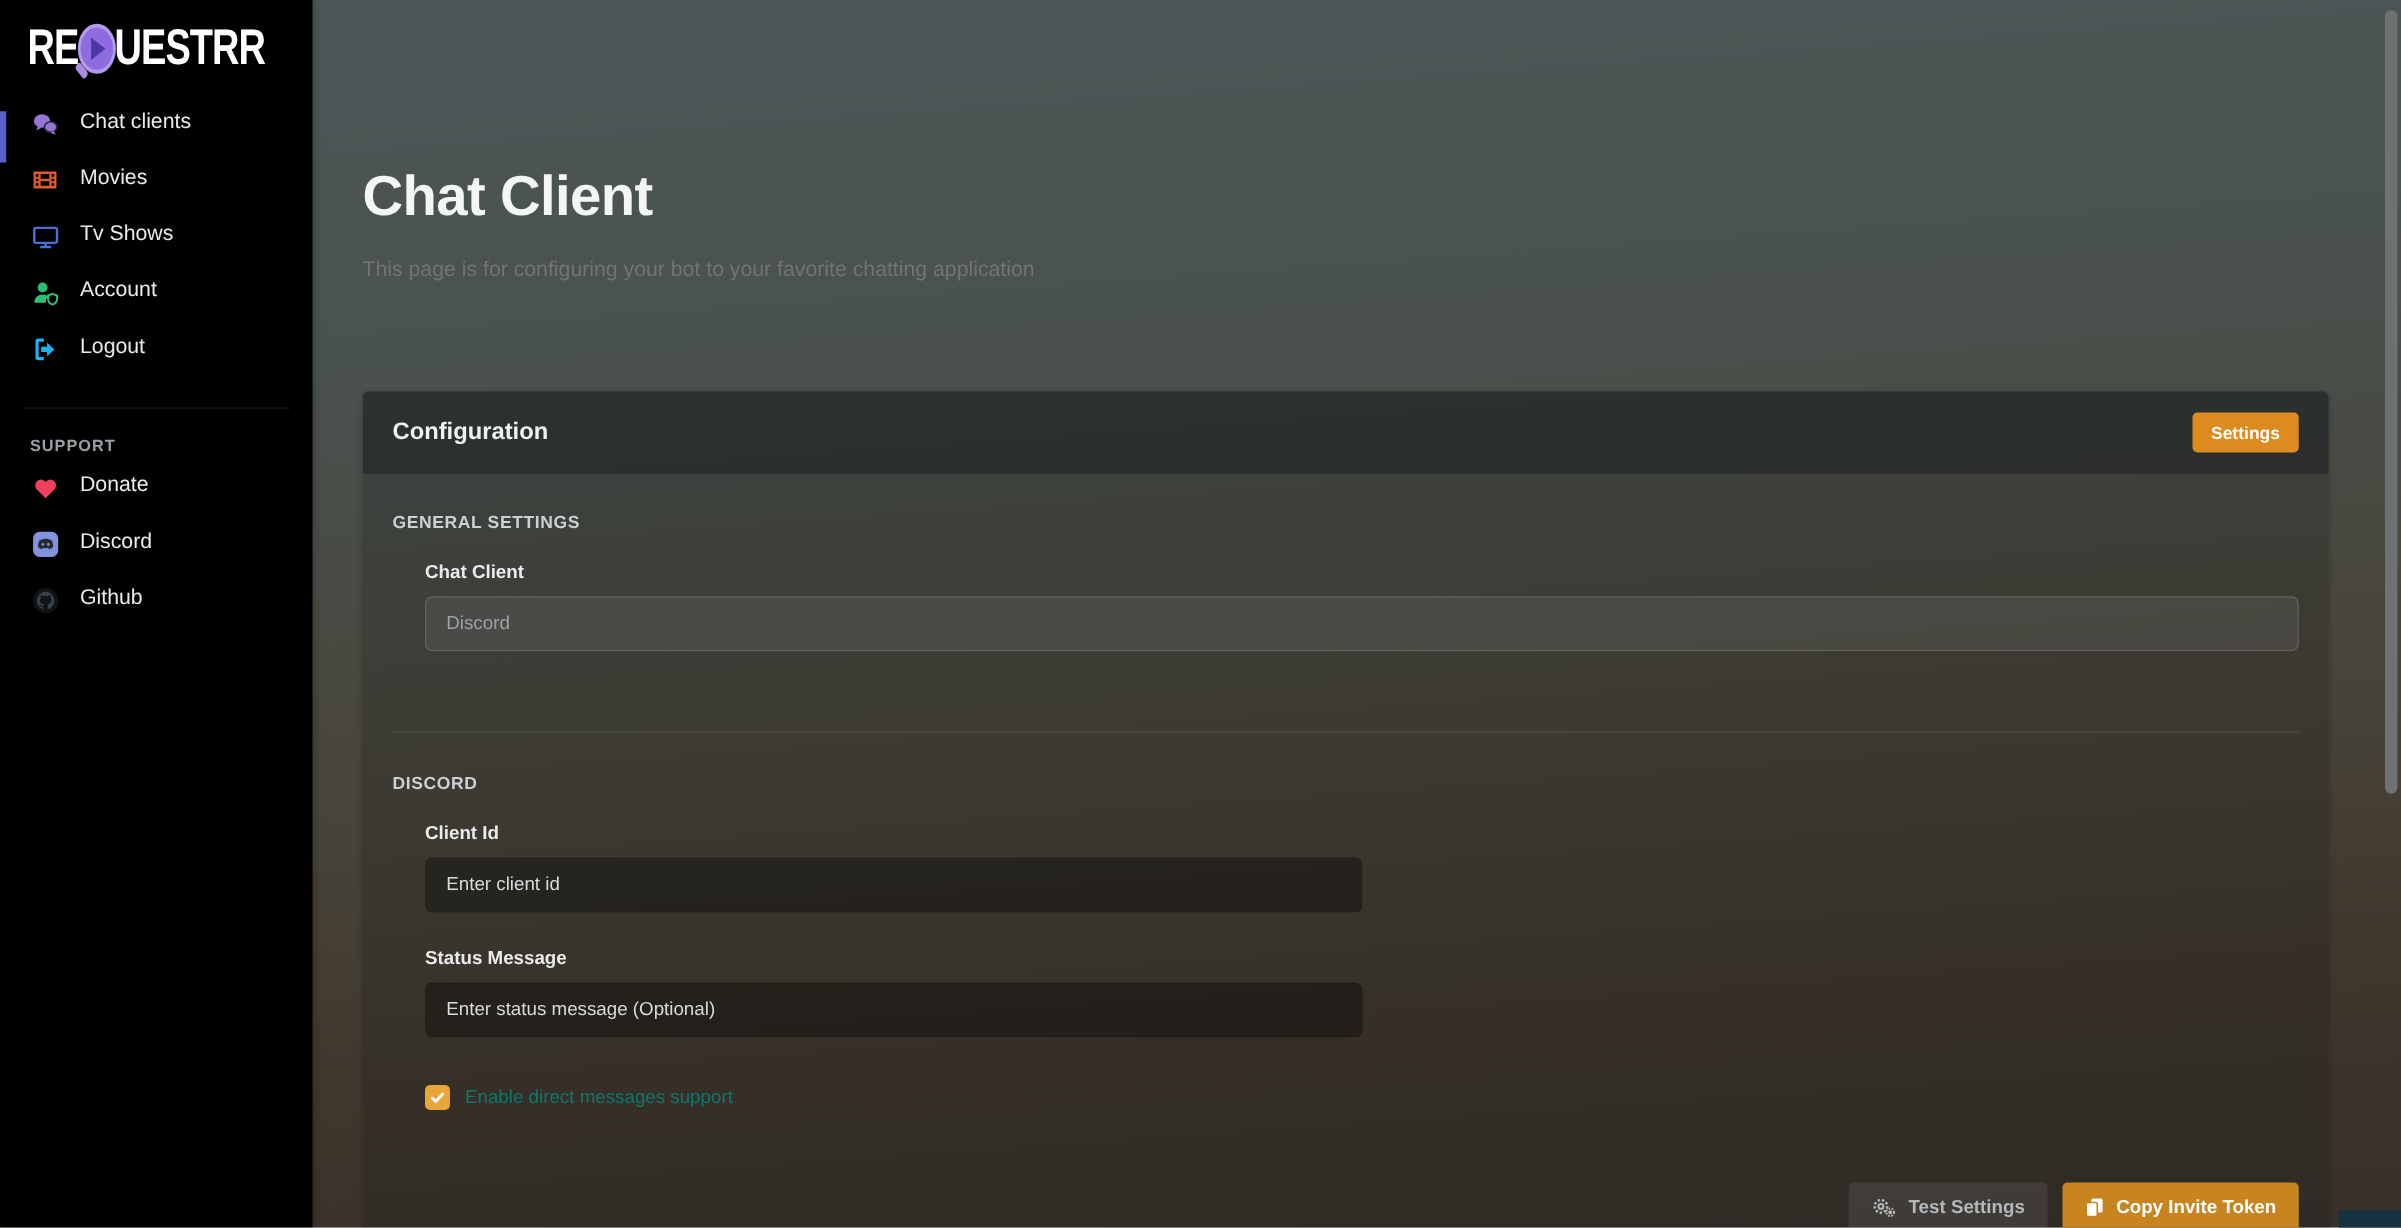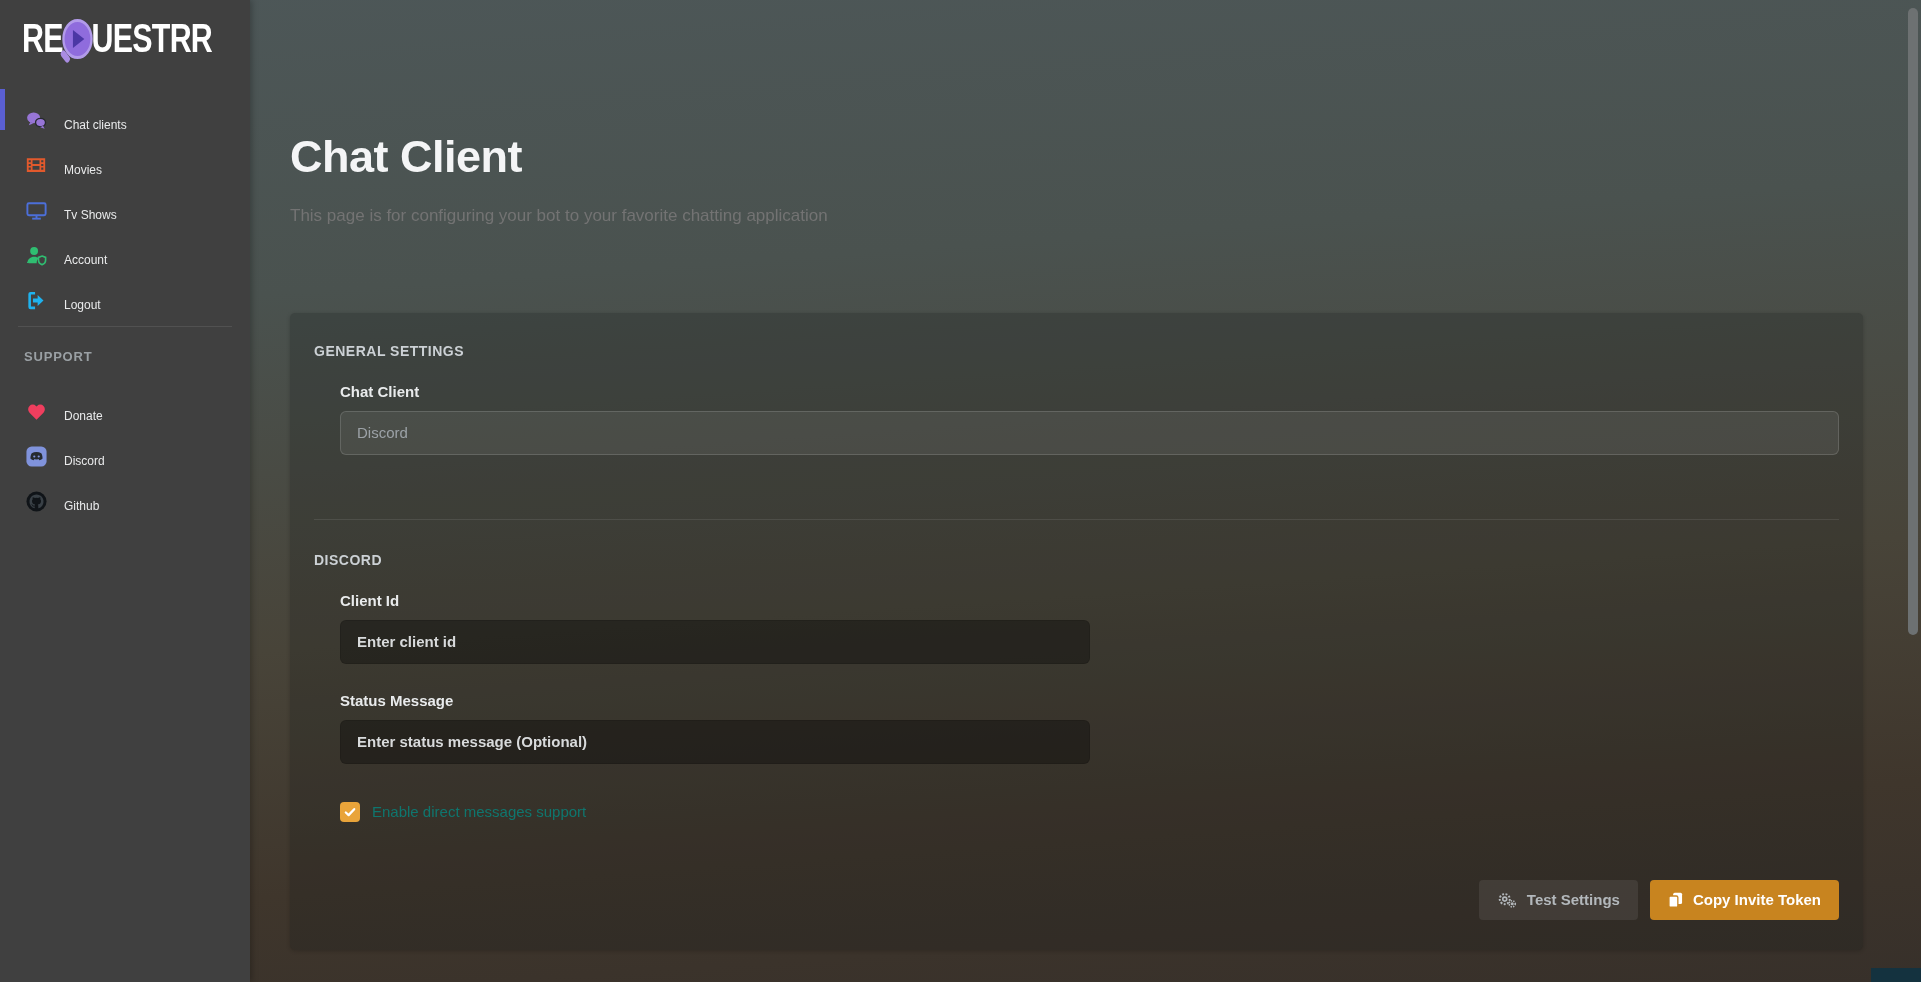--- a/index.html
+++ b/index.html
@@ -6,21 +6,21 @@
   html,body { width:1921px; height:982px; overflow:hidden; }
   body {
     font-family:"Liberation Sans", sans-serif;
     background:linear-gradient(176deg,#4d5758 0%,#4a524f 28%,#484439 60%,#3f362c 82%,#37302a 100%);
     color:#eceeef;
     display:flex;
   }
   
   .sidebar {
     width:250px; min-width:250px; height:100%;
-    background:#404040;
+    background:#000000;
     box-shadow:2px 0 6px rgba(0,0,0,.25);
     z-index:3;
   }
   .logo { padding:16px 0 26px 22px; display:flex; align-items:center; }
   .logo-text {
     font-size:40px; font-weight:800; color:#fff; letter-spacing:-1px;
     transform:scaleX(.76); transform-origin:left center; white-space:nowrap;
     display:flex; align-items:center;
   }
   .logo-q {
@@ -31,22 +31,22 @@
   .logo-q .play {
     width:0; height:0; margin-left:4px;
     border-top:9px solid transparent; border-bottom:9px solid transparent;
     border-left:15px solid #4b37a5;
   }
   .logo-q .handle {
     position:absolute; left:-6px; bottom:-4px; width:14px; height:7px;
     background:#a98ce2; border-radius:3px; transform:rotate(45deg);
   }
   .nav-item {
-    position:relative; height:45px; display:flex; align-items:flex-end;
-    padding-left:24px; cursor:pointer; color:#e9eaeb; font-size:12px;
+    position:relative; height:45px; display:flex; align-items:flex-start;
+    padding-left:24px; cursor:pointer; color:#e9eaeb; font-size:17px;
   }
   .nav-item .nav-icon { width:24px; height:24px; margin-right:16px; display:flex; align-items:center; justify-content:center; }
   .nav-item.active::before {
     content:""; position:absolute; left:0; top:2px; bottom:2px; width:5px;
     background:var(--active-bar,#5a5fd2);
   }
   .side-divider { border:none; border-top:1px solid rgba(255,255,255,.09); margin:14px 18px; }
   .support-header {
     padding:8px 0 14px 24px; font-size:13px; font-weight:bold;
     color:#9aa0a4; letter-spacing:.8px;
@@ -72,21 +72,21 @@
   .fields { margin-left:26px; }
   .field-label { font-size:15px; font-weight:bold; color:#e9ebec; margin-bottom:11px; }
   .txt-input {
     width:100%; height:44px; border-radius:6px; padding:0 16px; font-size:15px;
     font-family:inherit; outline:none;
   }
   .txt-input.light {
     background:rgba(255,255,255,.07); border:1px solid rgba(255,255,255,.14); color:#9ca2a7;
   }
   .txt-input.dark {
-    background:rgba(0,0,0,.34); border:1px solid rgba(0,0,0,.12); color:#b91c1c;font-weight:bold;
+    background:rgba(0,0,0,.34); border:1px solid rgba(0,0,0,.12); color:#b91c1c;
   }
   .txt-input.dark::placeholder { color:#d8dadb; opacity:1; }
   .section-sep { border:none; border-top:1px solid rgba(255,255,255,.09); margin:36px 0 32px 0; }
   .grid2 { display:grid; grid-template-columns:1fr 1fr; }
   .mb { margin-bottom:28px; }
   .checkbox-row { display:flex; align-items:center; margin-top:10px; cursor:pointer; }
   .checkbox {
     width:20px; height:20px; border-radius:4px; background:var(--checkbox,#e9a43a);
     display:flex; align-items:center; justify-content:center; margin-right:12px;
   }
@@ -207,20 +207,24 @@
         <span>Github</span>
       </div>
     </nav>
 </aside>
 
 <main class="main">
   <h1 class="page-title">Chat Client</h1>
   <div class="page-subtitle">This page is for configuring your bot to your favorite chatting application</div>
 
   <section class="panel">
+    <div class="panel-header">
+      <span class="panel-title">Configuration</span>
+      <button class="btn btn-settings">Settings</button>
+    </div>
     <div class="panel-body">
 
       <div class="section-header">GENERAL SETTINGS</div>
       <div class="fields">
         <div class="field-label">Chat Client</div>
         <input class="txt-input light mb" disabled="" value="Discord" style="">
       </div>
 
       <hr class="section-sep">
 

